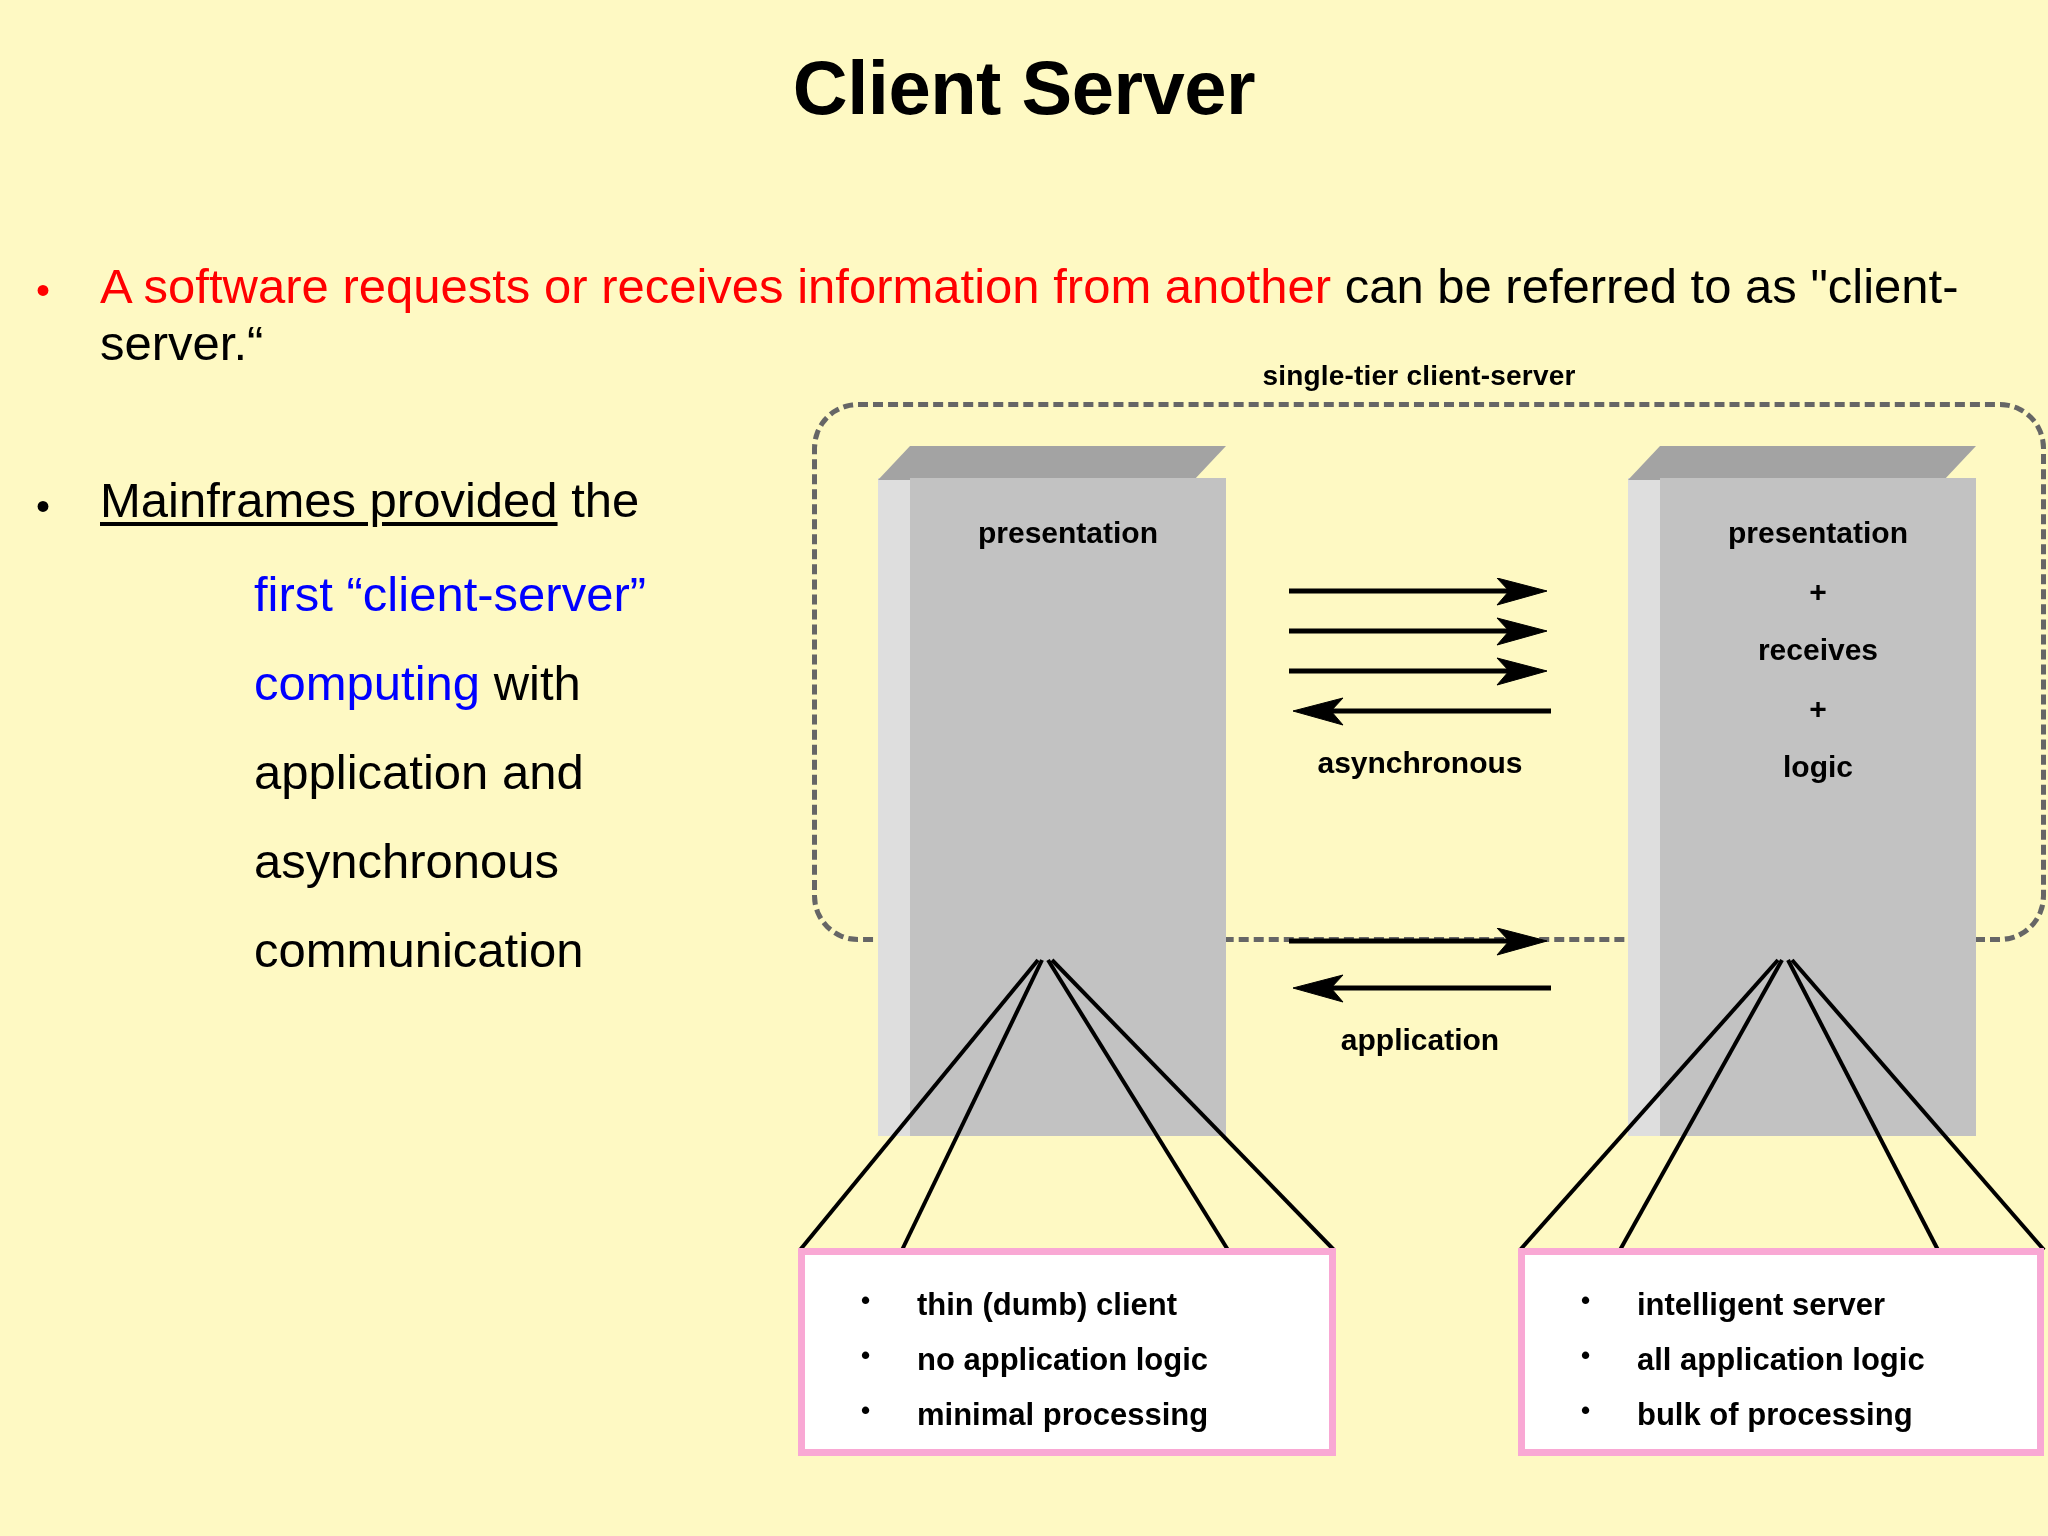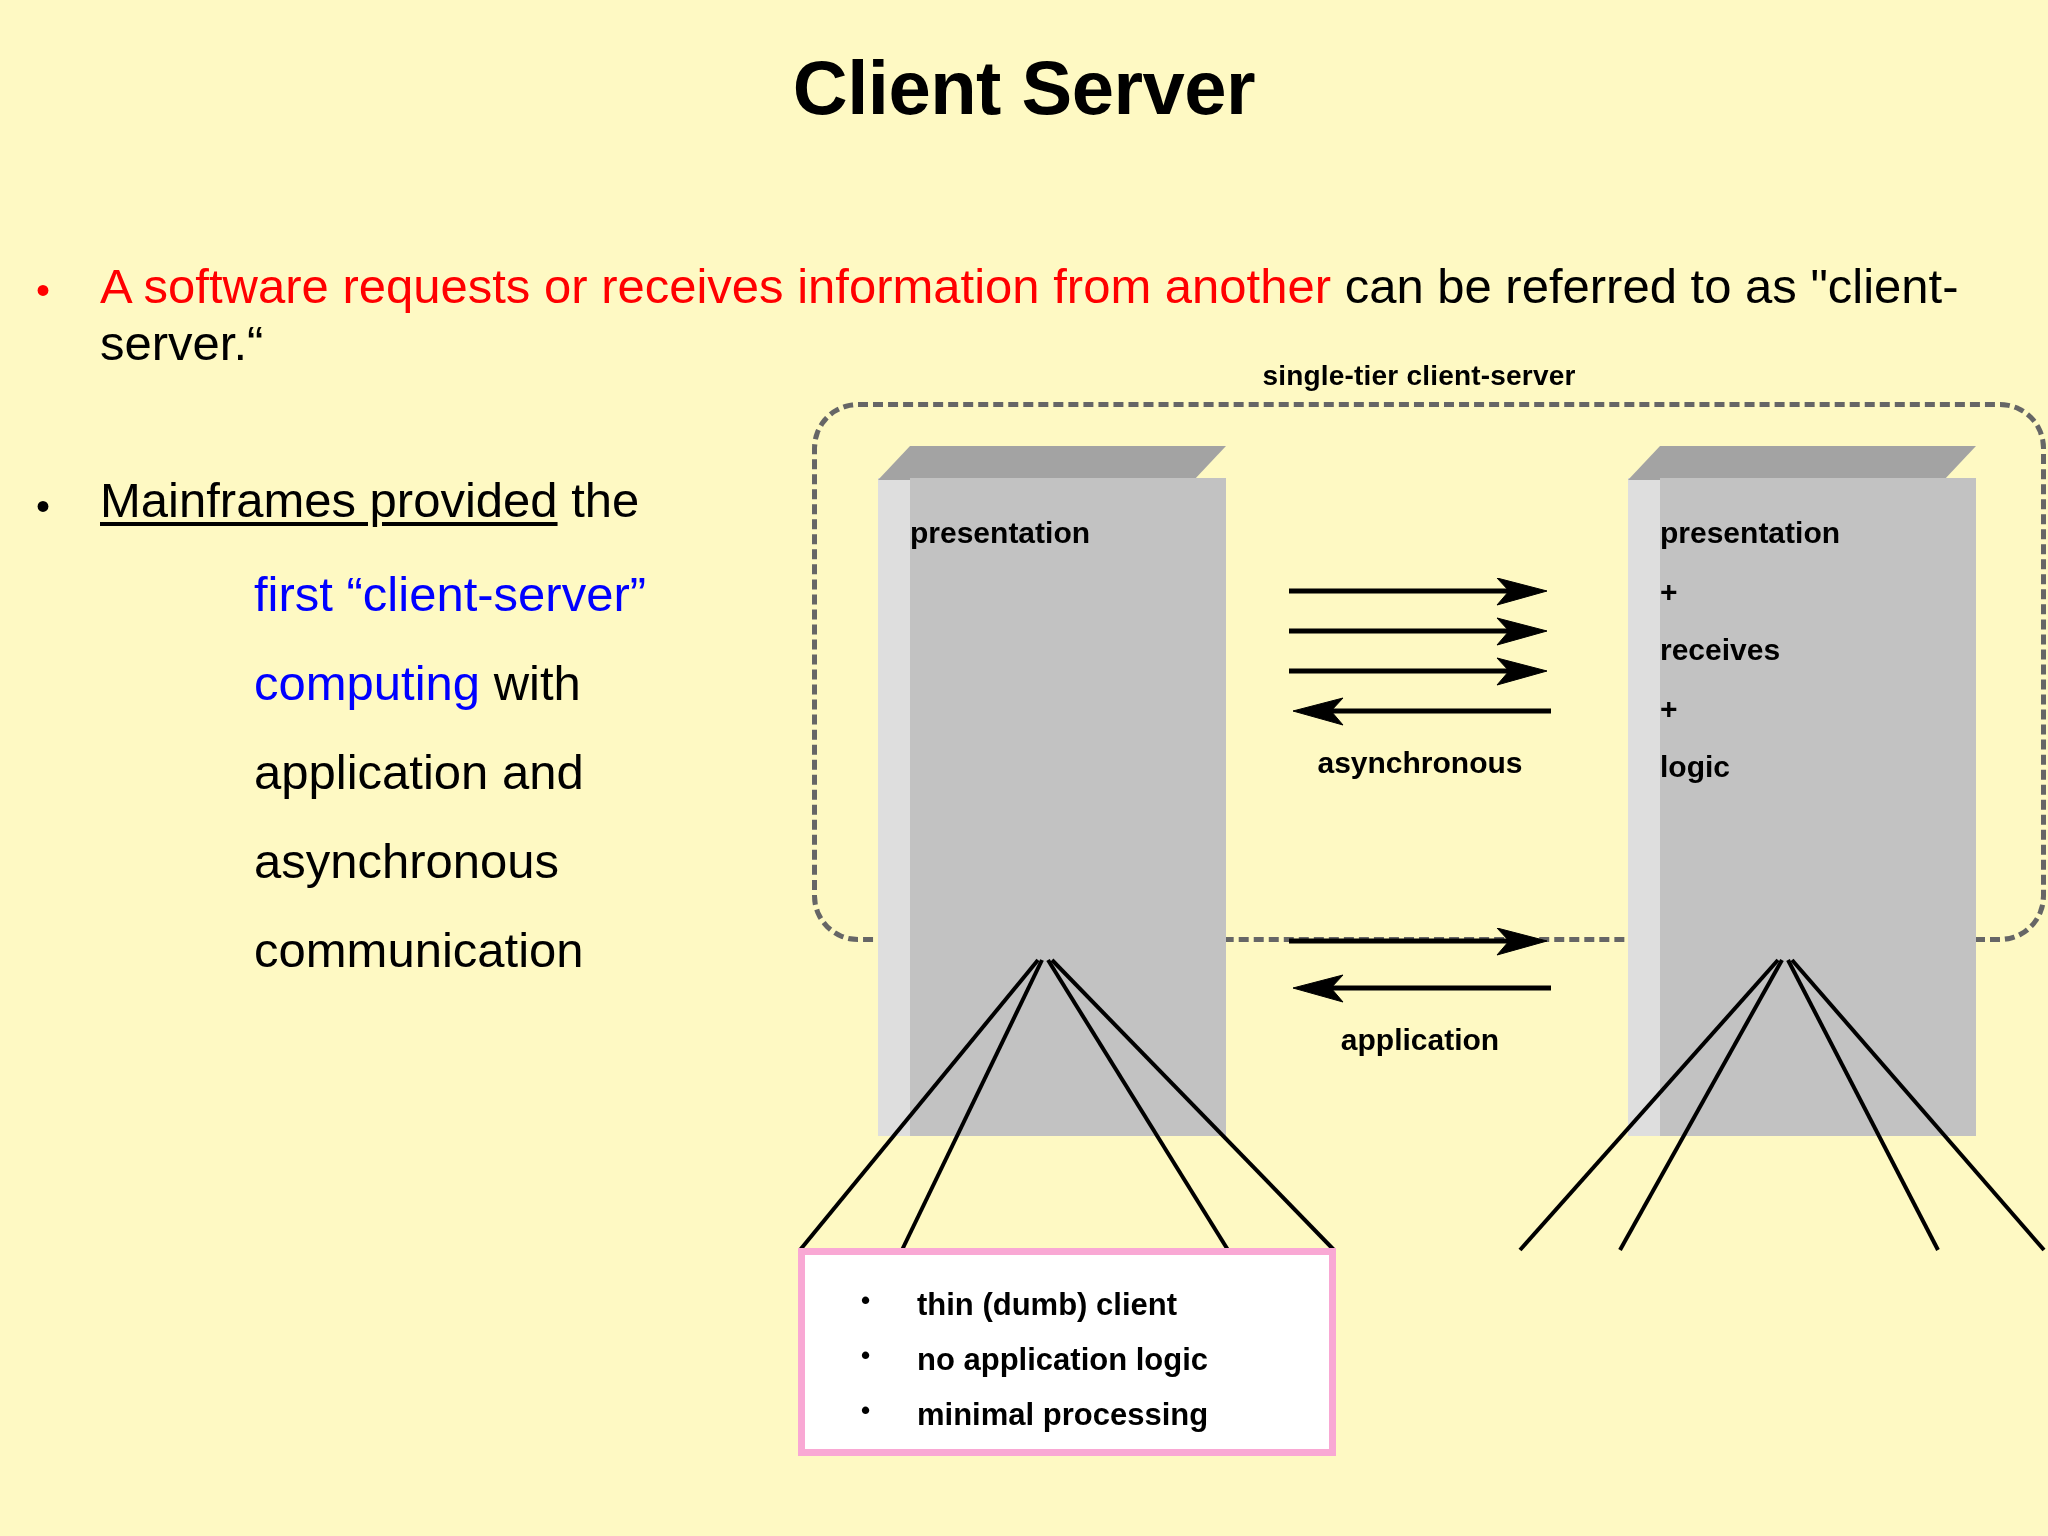--- a/index.html
+++ b/index.html
@@ -163,21 +163,21 @@
     top: 32px;
     width: 316px;
     height: 658px;
     background: #c2c2c2;
   }
   .box3d .label {
     position: absolute;
     left: 32px;
     top: 34px;
     width: 316px;
-    text-align: left;
+    text-align: center;
     padding-top: 24px;
     font-family: "Liberation Sans", sans-serif;
     font-weight: bold;
     font-size: 30px;
     line-height: 1.95;
     color: #000000;
     box-sizing: border-box;
   }
   #box-left  { left: 88px;  top: 86px; }
   #box-right { left: 838px; top: 86px; }
@@ -350,15 +350,22 @@
     </svg>
 
     <div class="callout-box" id="callout-left">
       <ul class="callout-list">
         <li>thin (dumb) client</li>
         <li>no application logic</li>
         <li>minimal processing</li>
       </ul>
     </div>
 
+    <div class="callout-box" id="callout-right">
+      <ul class="callout-list">
+        <li>intelligent server</li>
+        <li>all application logic</li>
+        <li>bulk of processing</li>
+      </ul>
+    </div>
 
   </div>
 </div>
 
 </body></html>

